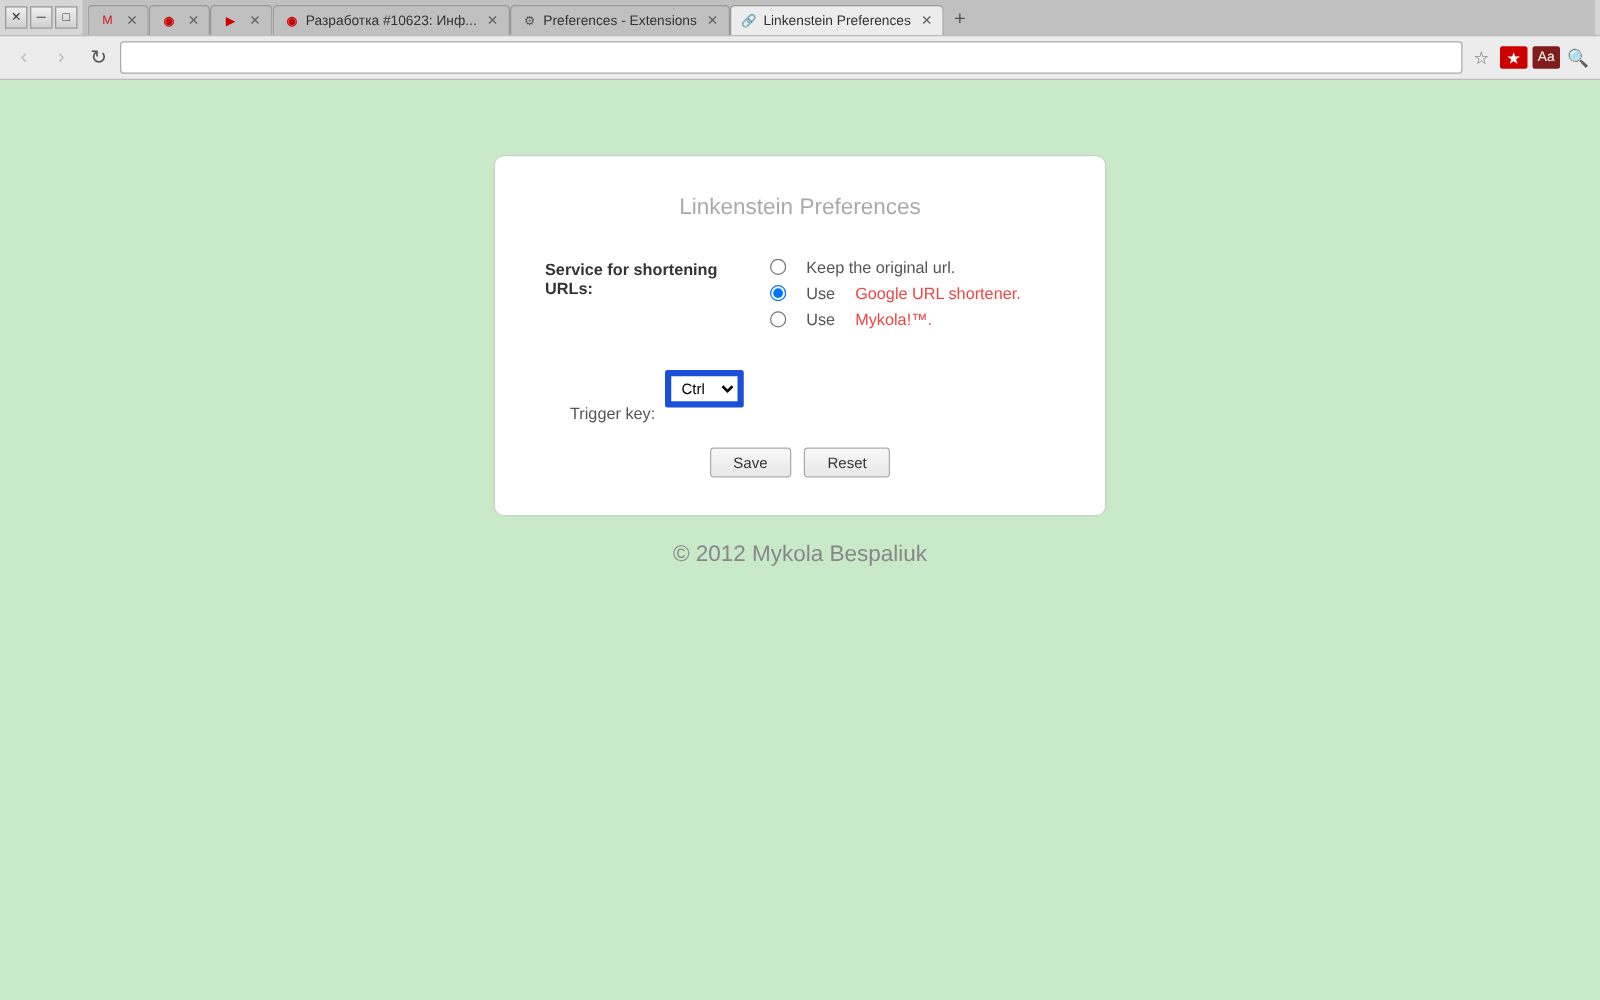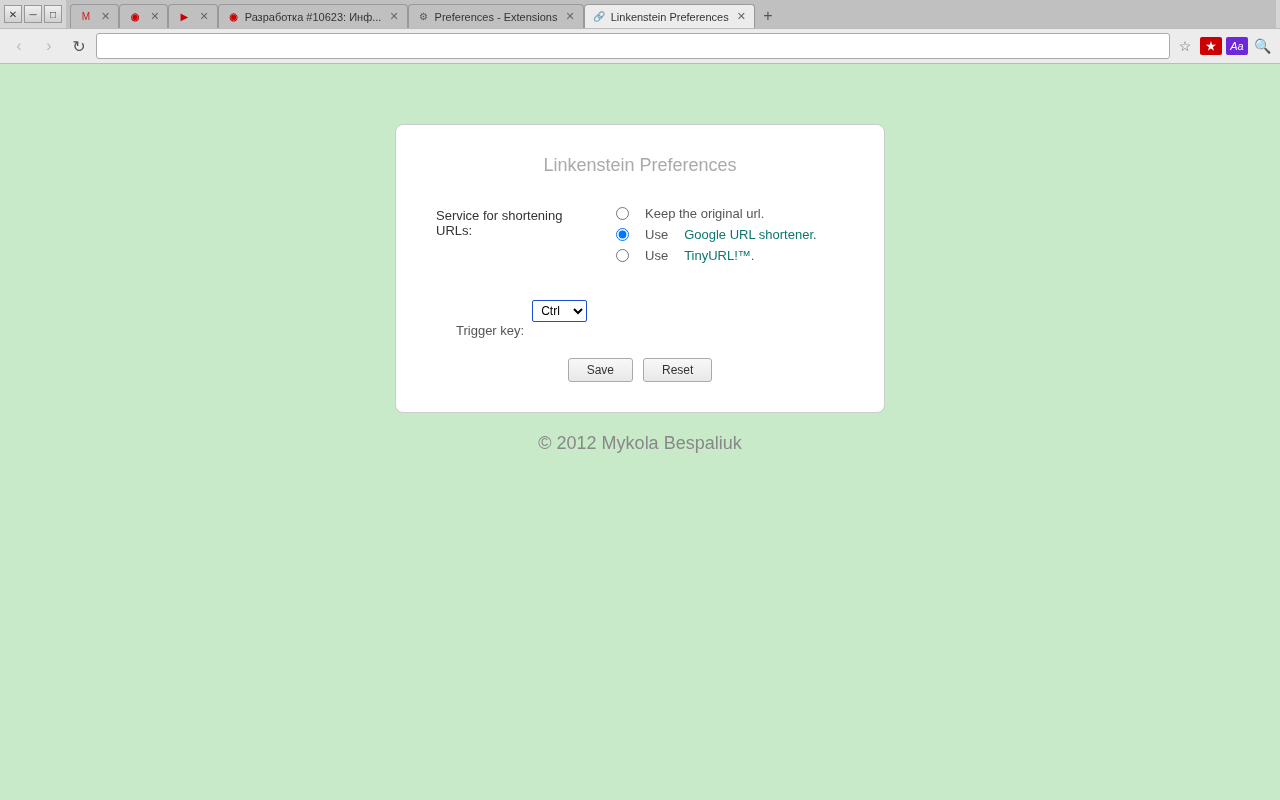--- a/index.html
+++ b/index.html
@@ -209,21 +209,21 @@
     }
 
     .pref-row {
       display: flex;
       align-items: flex-start;
       gap: 20px;
       margin-bottom: 20px;
     }
 
     .pref-label {
-      font-weight: normal;
+      font-weight: bold;
       font-size: 13px;
       color: #333;
       width: 160px;
       flex-shrink: 0;
       padding-top: 2px;
     }
 
     .radio-group {
       display: flex;
       flex-direction: column;
@@ -237,39 +237,39 @@
       font-size: 13px;
       color: #555;
     }
 
     .radio-item input[type="radio"] {
       margin: 0;
       cursor: pointer;
     }
 
     .link-text {
-      color: #0f766e;
+      color: #ef4444;
     }
 
     .trigger-row {
       display: flex;
       align-items: center;
       gap: 8px;
       margin-left: 20px;
       margin-bottom: 20px;
     }
 
     .trigger-label {
       font-size: 13px;
       color: #555;
       margin-top: 40px;
     }
 
     .trigger-select {
-      border: 1px solid #1d4ed8;
+      border: 5px solid #1d4ed8;
       border-radius: 2px;
       background: white;
       padding: 2px 4px;
       font-size: 12px;
       cursor: pointer;
     }
 
     .buttons-row {
       display: flex;
       justify-content: center;
@@ -357,21 +357,21 @@
     <button class="nav-btn disabled">›</button>
     <button class="nav-btn">↻</button>
 
     <div class="address-bar">
       <input class="address-input" type="text" value="" style="">
     </div>
 
     <div class="nav-right-icons">
       <div class="nav-icon">☆</div>
       <div class="nav-icon" style="background:#c00; color:white; border-radius:2px; font-size:11px; font-weight:bold; width:22px; height:18px;">★</div>
-      <div class="nav-icon" style="background:#6d28d9; color:white; border-radius:2px; font-size:11px; width:22px; height:18px;font-style:italic;">Aa</div>
+      <div class="nav-icon" style="background:#7f1d1d; color:white; border-radius:2px; font-size:11px; width:22px; height:18px;">Aa</div>
       <div class="nav-icon">🔍</div>
     </div>
   </div>
 </div>
 
 <div class="page-content">
 
   <div class="pref-card">
     <h1 class="pref-title">Linkenstein Preferences</h1>
 
@@ -386,21 +386,21 @@
 
         <label class="radio-item">
           <input type="radio" name="service" checked="" style="">
           <span>Use </span>
             <span class="link-text">Google URL shortener.</span>
         </label>
 
         <label class="radio-item">
           <input type="radio" name="service" style="">
           <span>Use </span>
-            <span class="link-text">TinyURL!™.</span>
+            <span class="link-text">Mykola!™.</span>
         </label>
       </div>
     </div>
 
     <div class="trigger-row">
       <span class="trigger-label">Trigger key:</span>
       <select class="trigger-select">
         <option>Ctrl</option>
         <option>Alt</option>
         <option>Shift</option>

